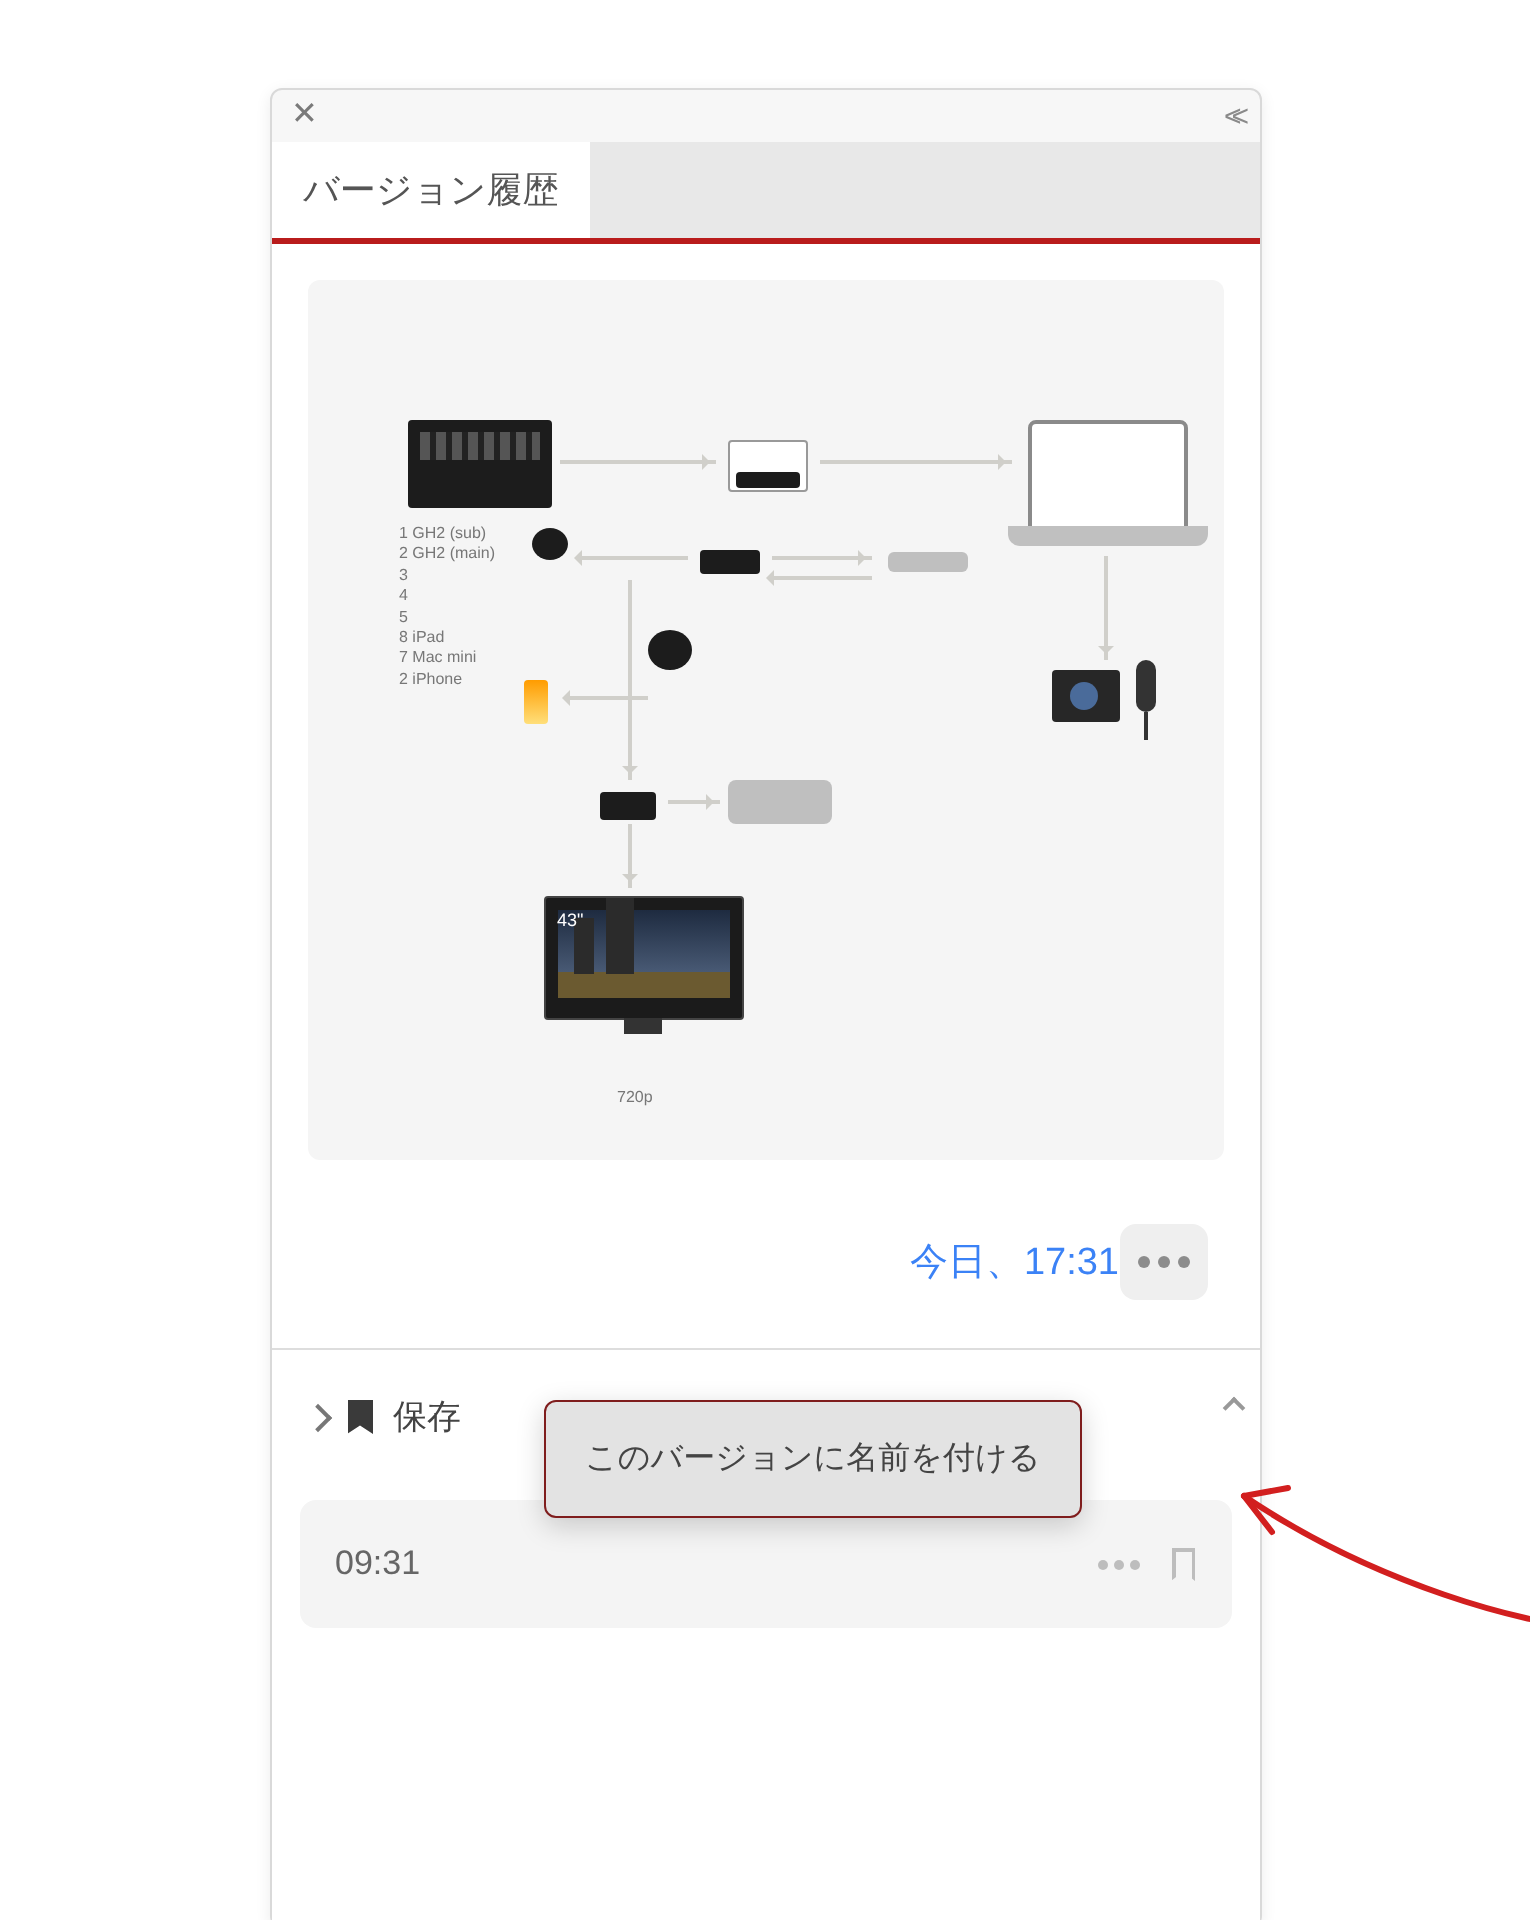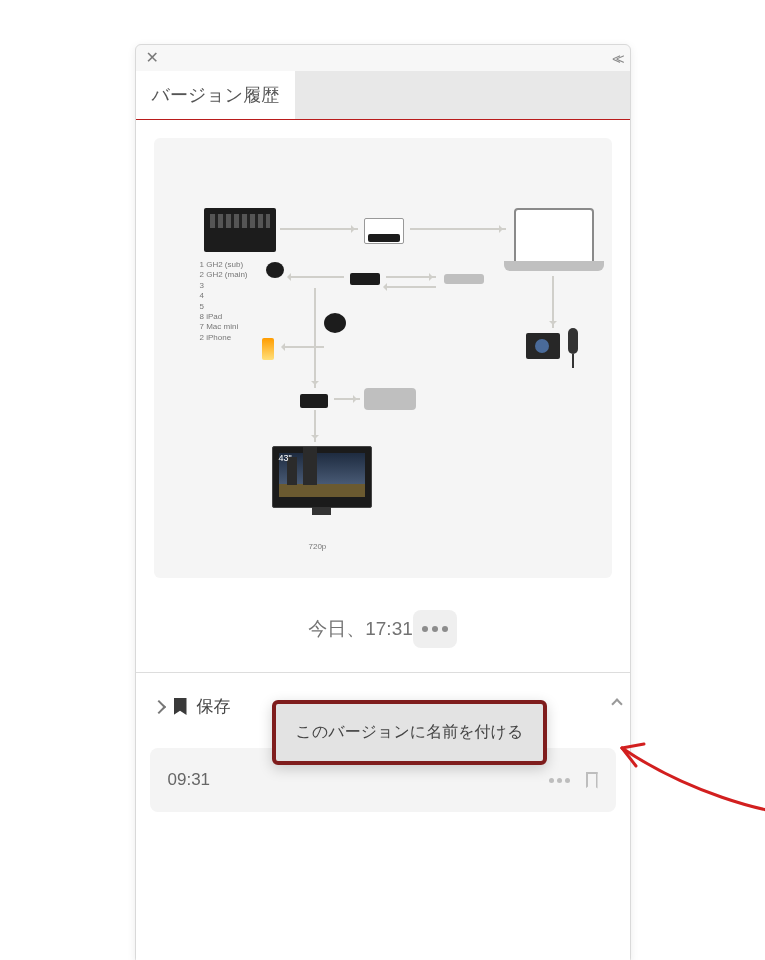--- a/index.html
+++ b/index.html
@@ -29,21 +29,21 @@
     height: 26px;
     display: flex;
     align-items: center;
     justify-content: space-between;
     padding: 0 10px;
     color: #888;
   }
   .close-x { font-size: 16px; line-height: 1; cursor: pointer; color:#7a7a7a; }
   .collapse-chev { font-size: 15px; letter-spacing: -5px; cursor: pointer; color:#8a8a8a; }
 
-  .tabs { display: flex; border-bottom: 1px solid #b91c1c; }
+  .tabs { display: flex; border-bottom: 3px solid #b91c1c; }
   .tab {
     padding: 12px 16px;
     font-size: 18px;
     color: #555;
     background: #fff;
     position: relative;
   }
   .tab.active { background: #fff; }
   .tabs-filler { flex:1; background: #e8e8e8; }
 
@@ -93,23 +93,23 @@
     border:1px solid #444; border-radius:2px;
   }
   .tv:after { content:''; position:absolute; left:40%; right:40%; bottom:-8px; height:8px; background:#333; }
   .cam { position:absolute; width:34px; height:26px; background:#272727; border-radius:2px; }
   .cam:before{content:'';position:absolute;left:9px;top:6px;width:14px;height:14px;border-radius:50%;background:#4a6b9a;}
   .mic { position:absolute; width:10px; height:26px; background:#333; border-radius:5px;}
   .mic:after{content:'';position:absolute;left:4px;top:26px;width:2px;height:14px;background:#333;}
   .phone { position:absolute; width:12px; height:22px; background:linear-gradient(#ff9c00,#ffdf7a); border-radius:2px;}
 
   .timestamp-row {
-    display:flex; align-items:center; justify-content:center;
+    display:flex; align-items:center; justify-content:flex-end;
     padding: 14px 26px 24px 26px;
-    font-size:19px; color:#737373;
+    font-size:19px; color:#3b82f6;
     background:#fff;
   }
   .more-btn {
     width:44px; height:38px; border-radius:8px; background:#efefef;
     display:flex; align-items:center; justify-content:center; cursor:pointer;
     color:#8c8c8c; gap:4px;
   }
   .more-btn span{width:6px;height:6px;border-radius:50%;background:#8c8c8c;}
 
   .separator { height:1px; background:#ddd; margin:0; }
@@ -139,21 +139,21 @@
   .dots-mini { display:flex; gap:3px; }
   .dots-mini span{width:5px;height:5px;border-radius:50%;background:#bdbdbd;}
   .bookmark-outline {
     width:12px;height:17px; border:2px solid #bdbdbd; border-bottom:none;
     clip-path: polygon(0 0,100% 0,100% 100%,50% 72%,0 100%);
   }
 
   
   .popover {
     position:absolute; top:655px; left:136px;
-    background:#e3e3e3; border:4px solid #7f1d1d; border-radius:6px;
+    background:#e3e3e3; border:1px solid #7f1d1d; border-radius:6px;
     box-shadow: 0 4px 14px rgba(0,0,0,.18);
     padding: 18px 20px;
     font-size:16px; color:#444;
     z-index:20; white-space:nowrap;
   }
   .scroll-hint {
     position:absolute; right:6px; top:652px;
     width:14px; height:14px; cursor:pointer;
   }
   .scroll-hint .sc{

